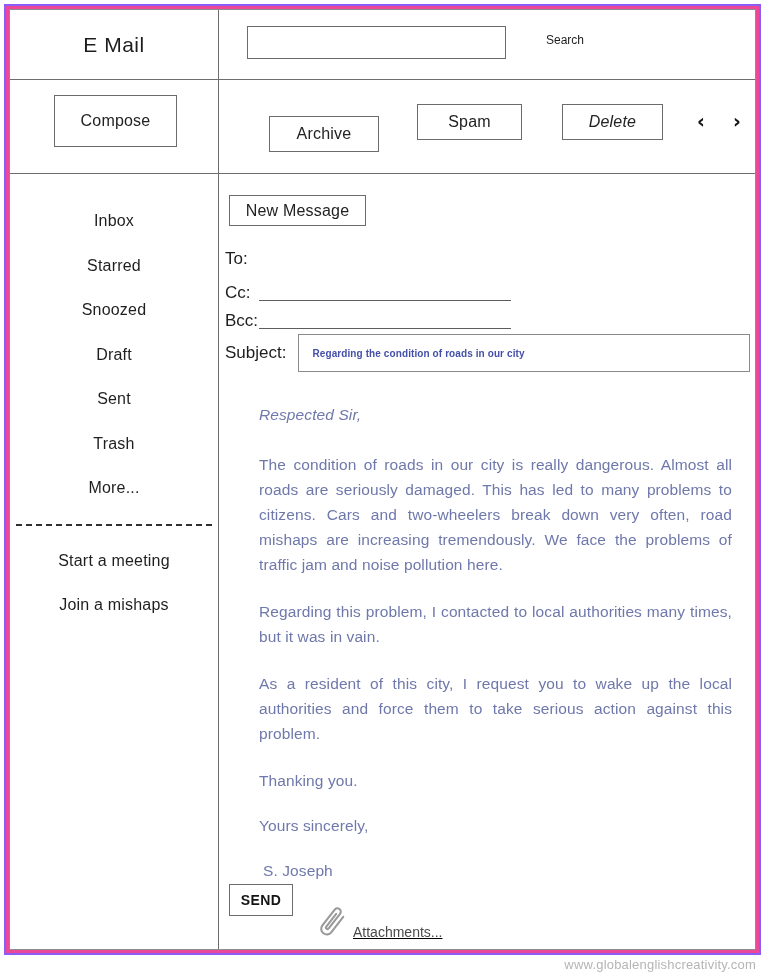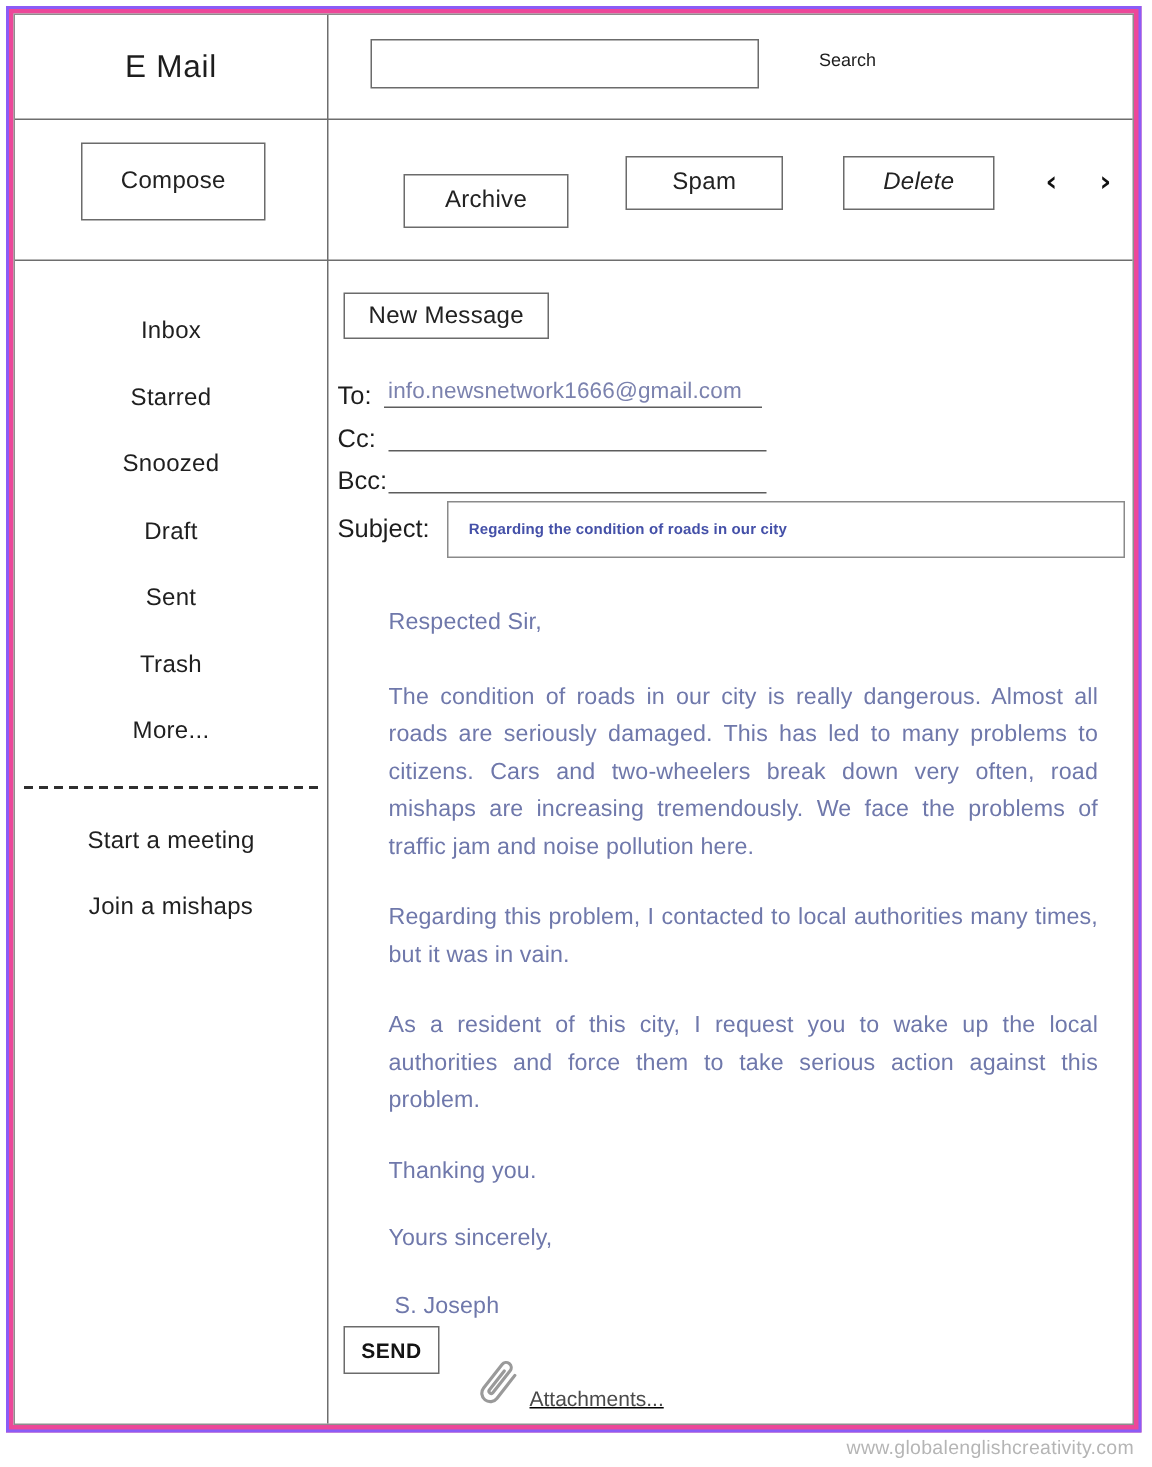--- a/index.html
+++ b/index.html
@@ -270,21 +270,21 @@
   .body-p {
     margin: 0 0 22px 0;
     font-size: 15.5px;
     line-height: 25px;
     color: #6f78ab;
     text-align: justify;
     text-justify: inter-word;
     letter-spacing: .1px;
   }
   .body-p.no-justify { text-align: left; }
-  .body-p.greeting { margin-bottom: 25px; }
+  .body-p.greeting { margin-bottom: 25px; font-style: italic; }
   .body-p.tight { margin-bottom: 20px; }
   .body-p.sign { margin-bottom: 18px; padding-left: 4px; }
 
   
   #send-button {
     left: 10px;
     top: 710px;
     width: 64px;
     height: 32px;
     font-size: 14px;
@@ -363,23 +363,20 @@
           <div class="side-item">Join a mishaps</div>
         </div>
       </div>
 
       <div id="compose-pane">
 
         <div class="wbox" id="new-message-tab">New Message</div>
 
         <div class="field-row" id="row-to">
           <span class="field-label">To:</span>
-          <span class="field-line">
-            <span class="field-value">info.newsnetwork1666@gmail.com</span>
-          </span>
         </div>
 
         <div class="field-row" id="row-cc">
           <span class="field-label">Cc:</span>
           <span class="field-line">
             <span class="field-value"></span>
           </span>
         </div>
 
         <div class="field-row" id="row-bcc">

